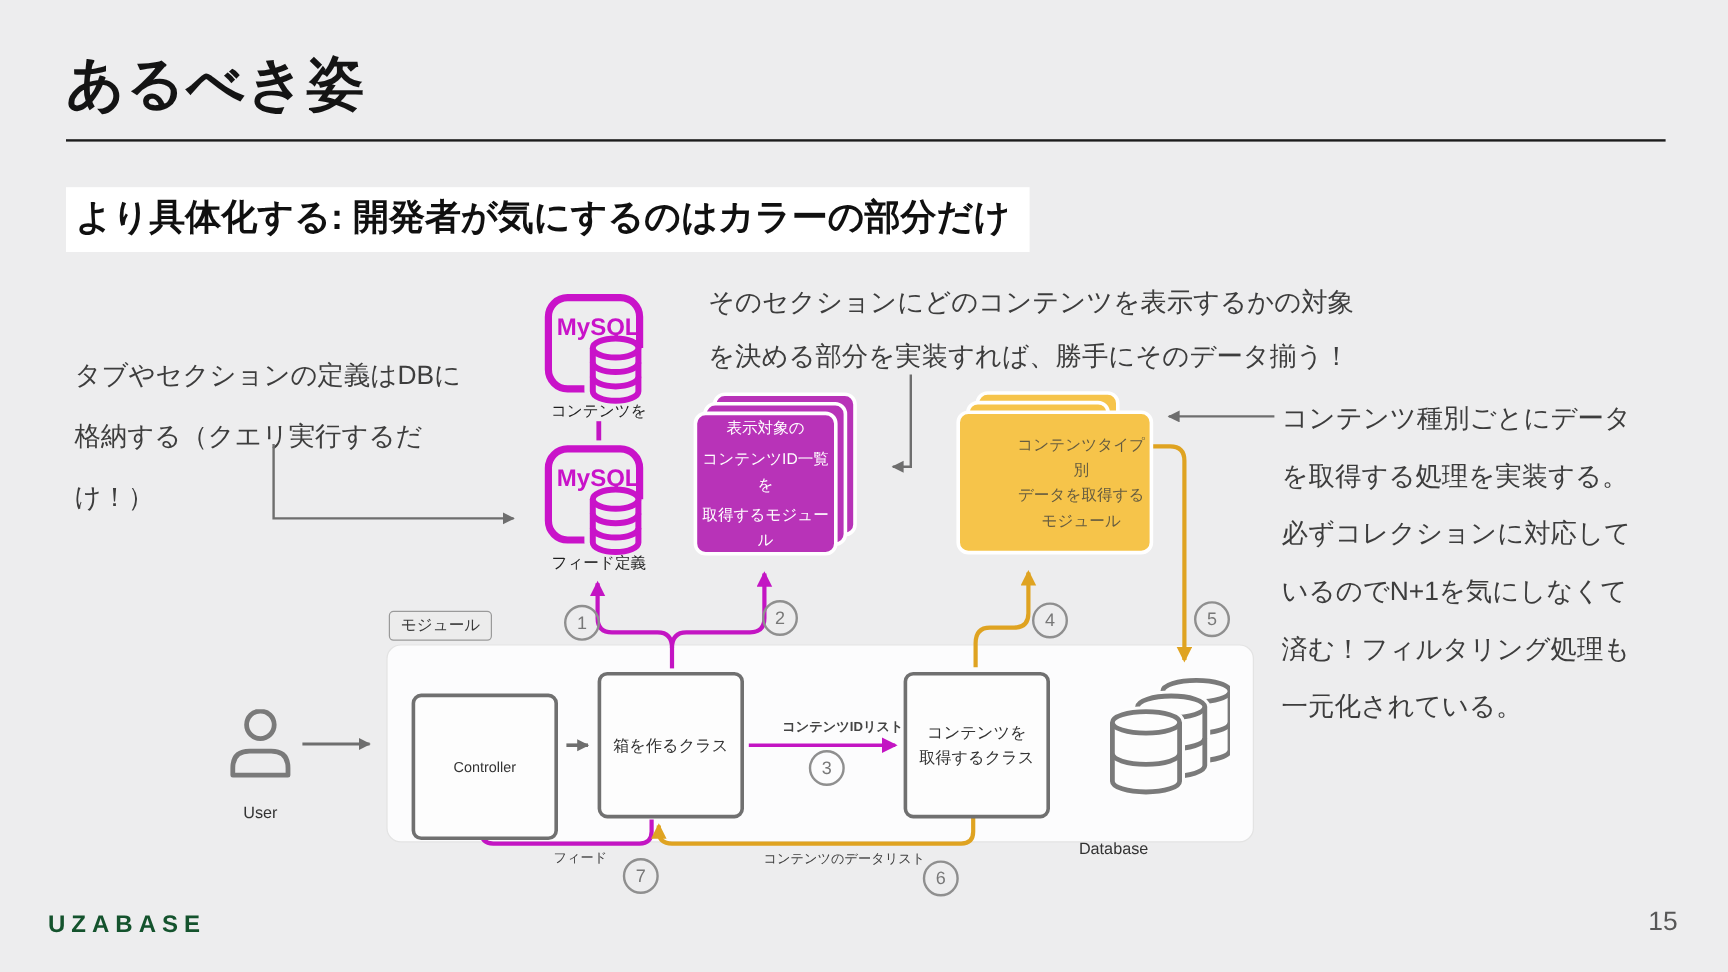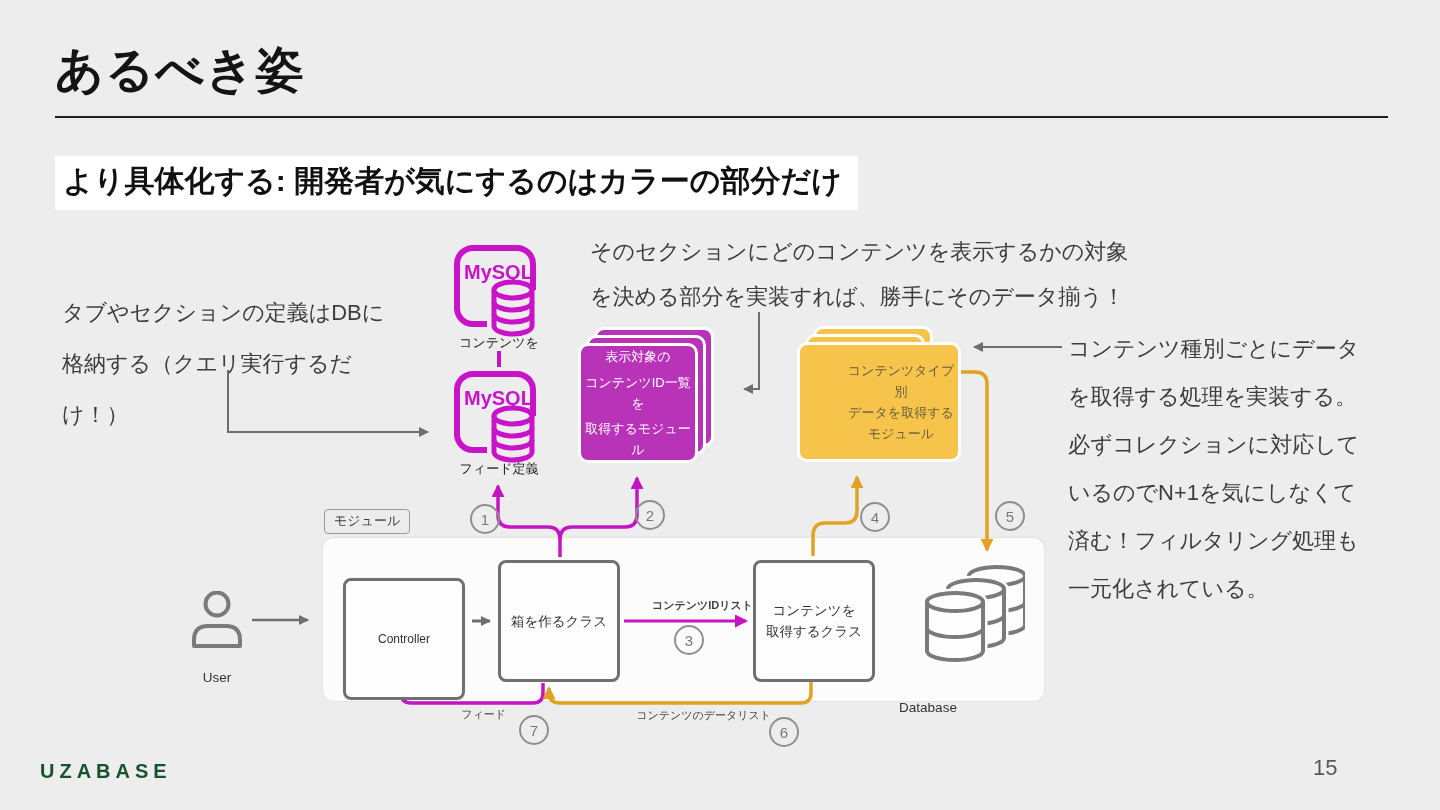--- a/index.html
+++ b/index.html
@@ -40,21 +40,21 @@
   .mysql-label { font-size:13px; color:#1e1e1e; width:120px; text-align:center; }
   .icon-label  { font-size:13.5px; color:#333; text-align:center;margin-top:20px; }
 
   .step { width:26px; height:26px; border:2px solid #8F8F8F; border-radius:50%;
           color:#787878; font-size:15px; display:flex; align-items:center; justify-content:center; }
 
   .edge-label { font-size:11px; color:#444; text-align:right; font-weight:600; }
   .edge-label-light { font-weight:400; color:#3f3f3f; }
 
   .logo { left:40px; top:760px; font-size:20px; font-weight:bold; letter-spacing:5px; color:#14532d; }
-  .page-number { left:1313px; top:755px; width:50px; font-size:22px; color:#575757; }
+  .page-number { left:1348px; top:755px; width:50px; font-size:22px; color:#575757; text-align:right; }
 </style>
 </head>
 <body>
 
 <div class="canvas">
 
   <div class="abs title">あるべき姿</div>
   <div class="abs title-rule"></div>
   <div class="abs subtitle">より具体化する: 開発者が気にするのはカラーの部分だけ</div>
 

